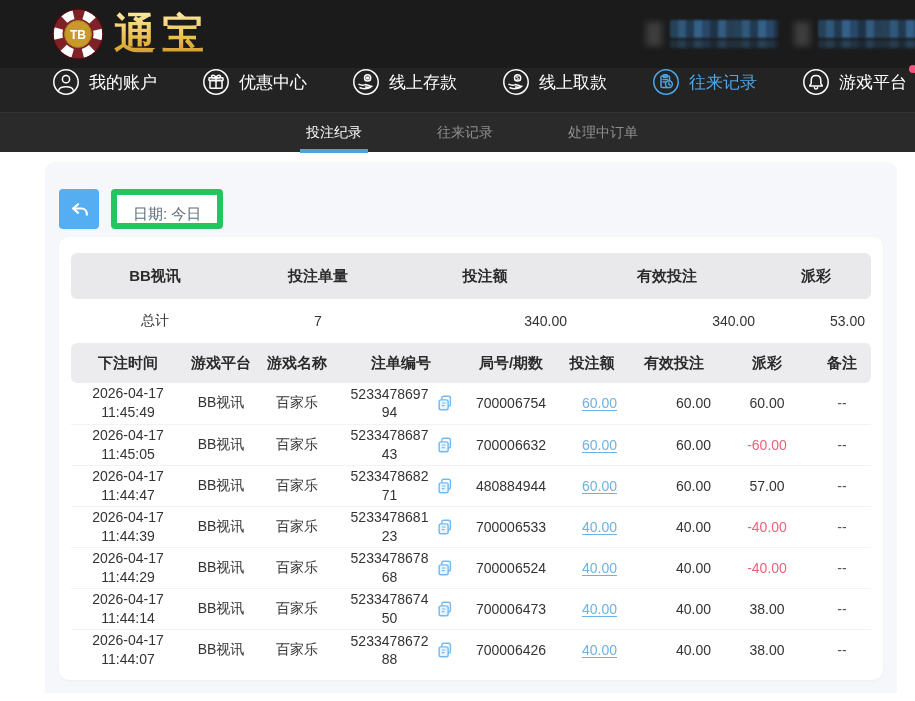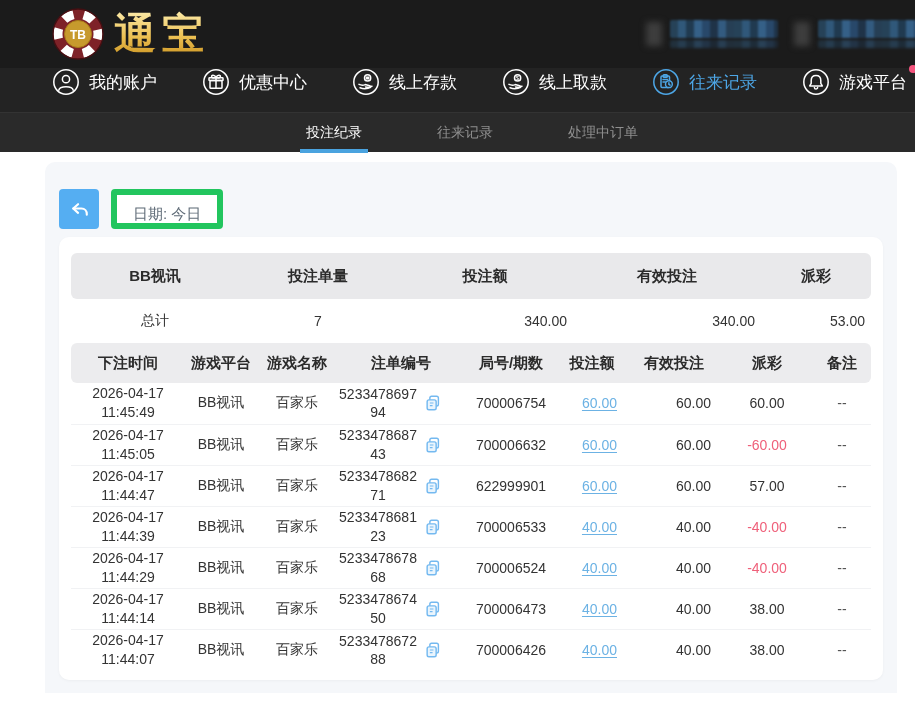--- a/index.html
+++ b/index.html
@@ -63,21 +63,21 @@
   .summary tbody td { height:44px; font-size:14px; }
   .ta-r { text-align:right !important; padding-right:6px; }
 
   .bets { }
   .bets thead th { background:#ececee; height:40px; }
   .bets thead th:first-child { border-radius:6px 0 0 6px; }
   .bets thead th:last-child  { border-radius:0 6px 6px 0; }
   .bets tbody tr { height:41px; border-bottom:1px solid #f1f2f4; }
   .bets tbody tr:last-child { border-bottom:none; }
   .dt { line-height:1.35; }
-  .betno-wrap { display:flex; align-items:center; justify-content:flex-start; gap:5px; }
+  .betno-wrap { display:flex; align-items:center; justify-content:center; gap:5px; }
   .betno { display:inline-block; width:82px; word-break:break-all; line-height:1.3; }
   .copy-btn { background:none; border:none; padding:0; cursor:pointer; line-height:0; }
   a.amt { color:#6cb2e4; text-decoration:underline; text-underline-offset:2px; }
   .num-r { text-align:right; padding-right:10px; }
   td.neg { color:#ef607a; }
   .remark { color:#555; }
 </style>
 </head>
 <body>
 
@@ -311,21 +311,21 @@
         <span class="betno">523347868271</span>
         <button class="copy-btn">
           <svg width="18" height="18" viewBox="0 0 20 20" fill="none" stroke="#74b9f0" stroke-width="1.6">
             <rect x="6.5" y="2.5" width="9.5" height="11" rx="2"></rect>
             <rect x="3.5" y="6.5" width="10" height="11" rx="2" fill="#eaf5fd"></rect>
             <path d="M6.5 10 h4 M6.5 13 h3" stroke-width="1.3"></path>
           </svg>
         </button>
       </span>
     </td>
-    <td>622999901</td>
+    <td>480884944</td>
     <td class="num-r">
       <a class="amt" href="#">60.00</a>
     </td>
     <td class="num-r">60.00</td>
     <td>57.00</td>
     <td class="remark">--</td>
   </tr>
 
   <tr>
     <td class="dt">

